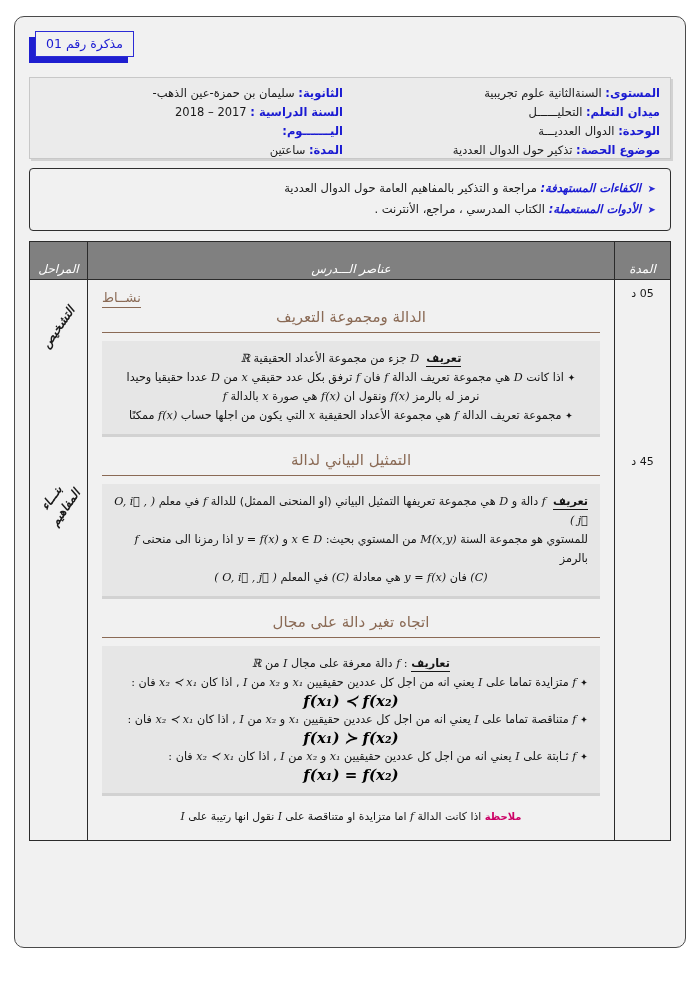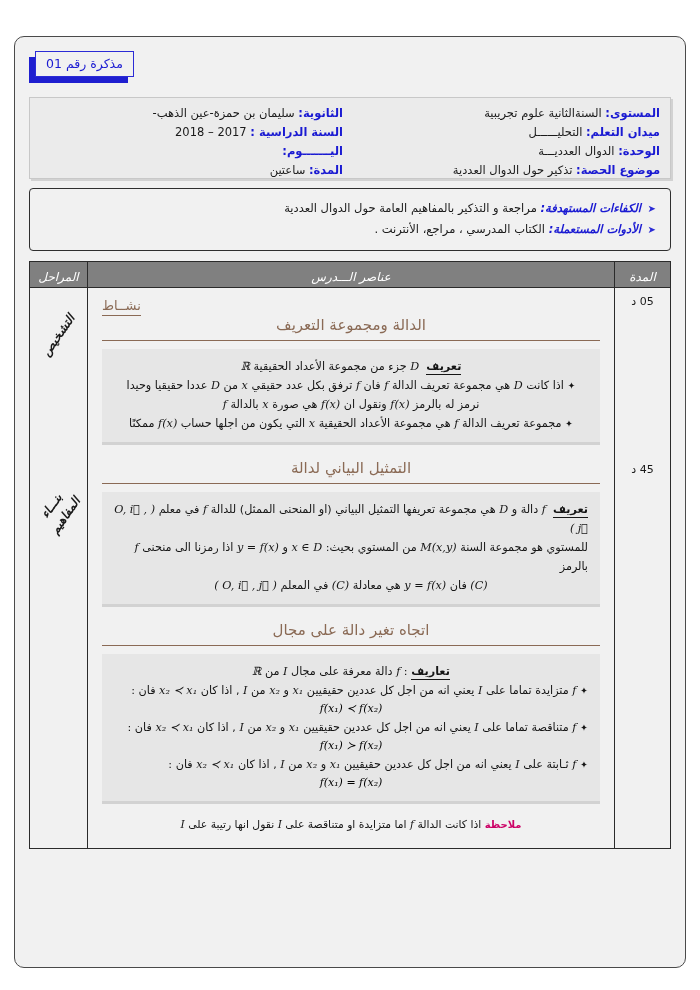--- a/index.html
+++ b/index.html
@@ -4,21 +4,21 @@
 <style>
   * { box-sizing: border-box; }
   html, body {
     margin: 0; padding: 0;
     width: 700px; height: 990px;
     background: #ffffff;
     font-family: "DejaVu Sans", "Liberation Sans", sans-serif;
   }
   .page {
     position: absolute;
-    left: 14px; top: 36px;
+    left: 14px; top: 16px;
     width: 672px; height: 932px;
     background: #f1f1f1;
     border: 1.5px solid #4a4a4a;
     border-radius: 10px;
     padding: 10px 14px;
   }
 
   
   .top-row {
     display: flex;
@@ -115,21 +115,21 @@
     border: 1.2px solid #2b2b2b;
     vertical-align: top;
   }
   table.main thead th {
     background: #808080;
     color: #ffffff;
     font-size: 12px;
     font-weight: normal;
     font-style: italic;
     height: 22px;
-    padding: 8px 0 3px 0;
+    padding: 20px 0 3px 0;
     text-align: center;
   }
   col.c-stage { width: 58px; }
   col.c-body  { width: auto; }
   col.c-time  { width: 56px; }
 
   td.stage-cell {
     background: #f1f1f1;
     text-align: center;
     position: relative;
@@ -203,24 +203,25 @@
     font-weight: bold;
     border-bottom: 1px solid #151515;
     padding-bottom: 1px;
   }
   .bul { font-size: 9.5px; }
   .mvar { font-style: italic; font-family: "DejaVu Serif", "Liberation Serif", serif; }
   .mnum { font-family: "DejaVu Serif", "Liberation Serif", serif; font-style: italic; }
   .formula {
     font-family: "DejaVu Serif", "Liberation Serif", serif;
     font-style: italic;
-    font-size: 11px;
+    font-size: 15px;
     text-align: center;
     direction: ltr;
     line-height: 18px;
+    font-weight: bold;
   }
   .note-line {
     font-size: 10.8px;
     line-height: 18px;
     text-align: center;
     margin-top: 12px;
     direction: rtl;
     color: #151515;
   }
   .note-kw { color: #cc0066; font-weight: bold; font-size: 10px; }

